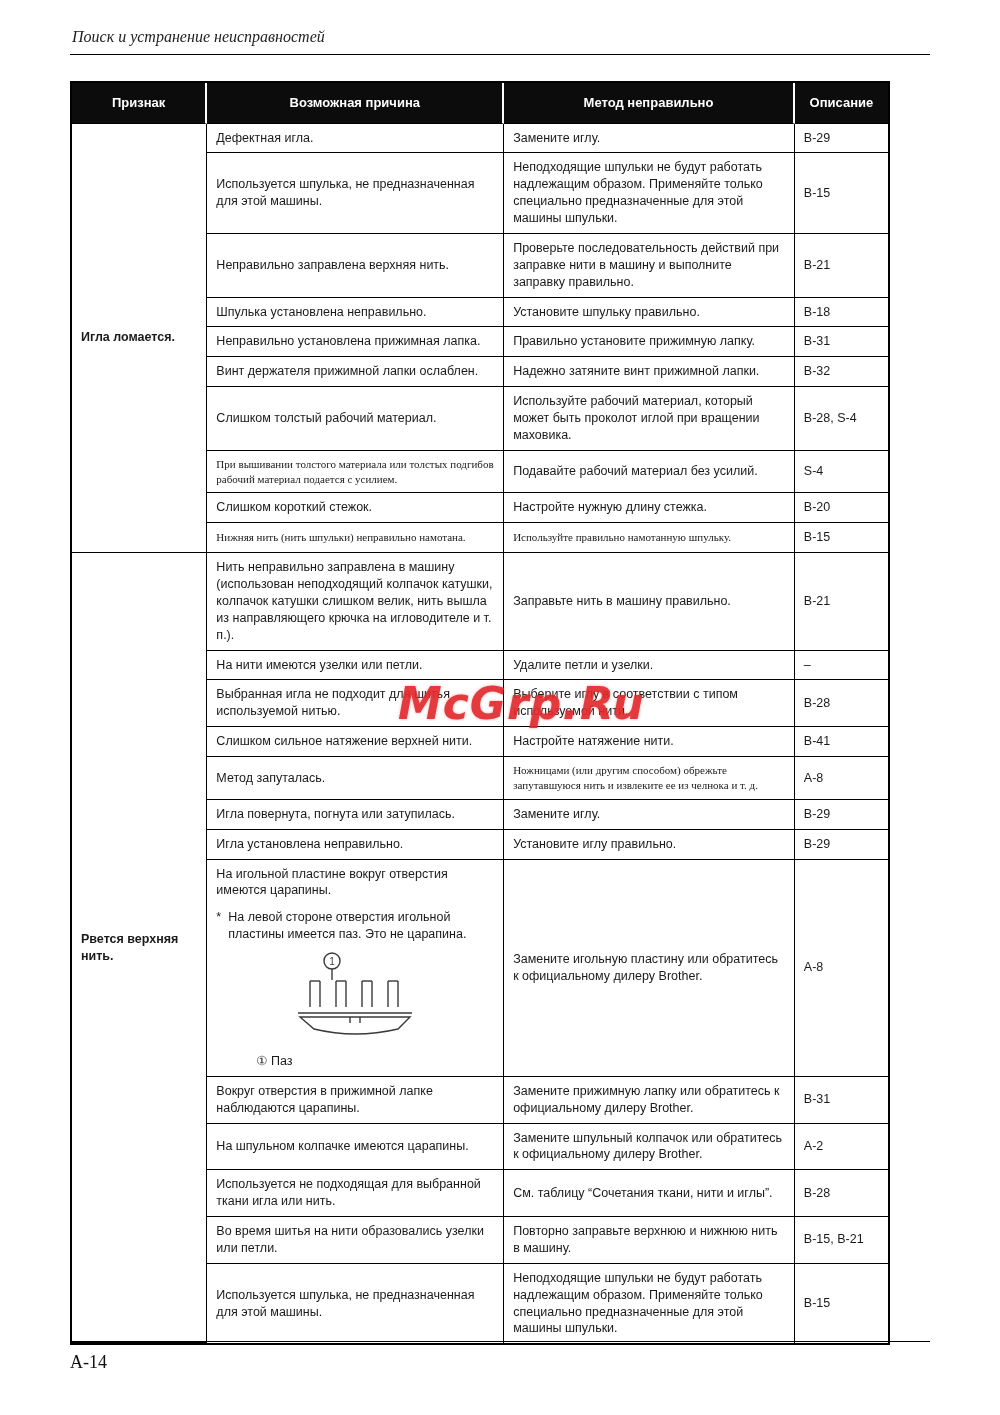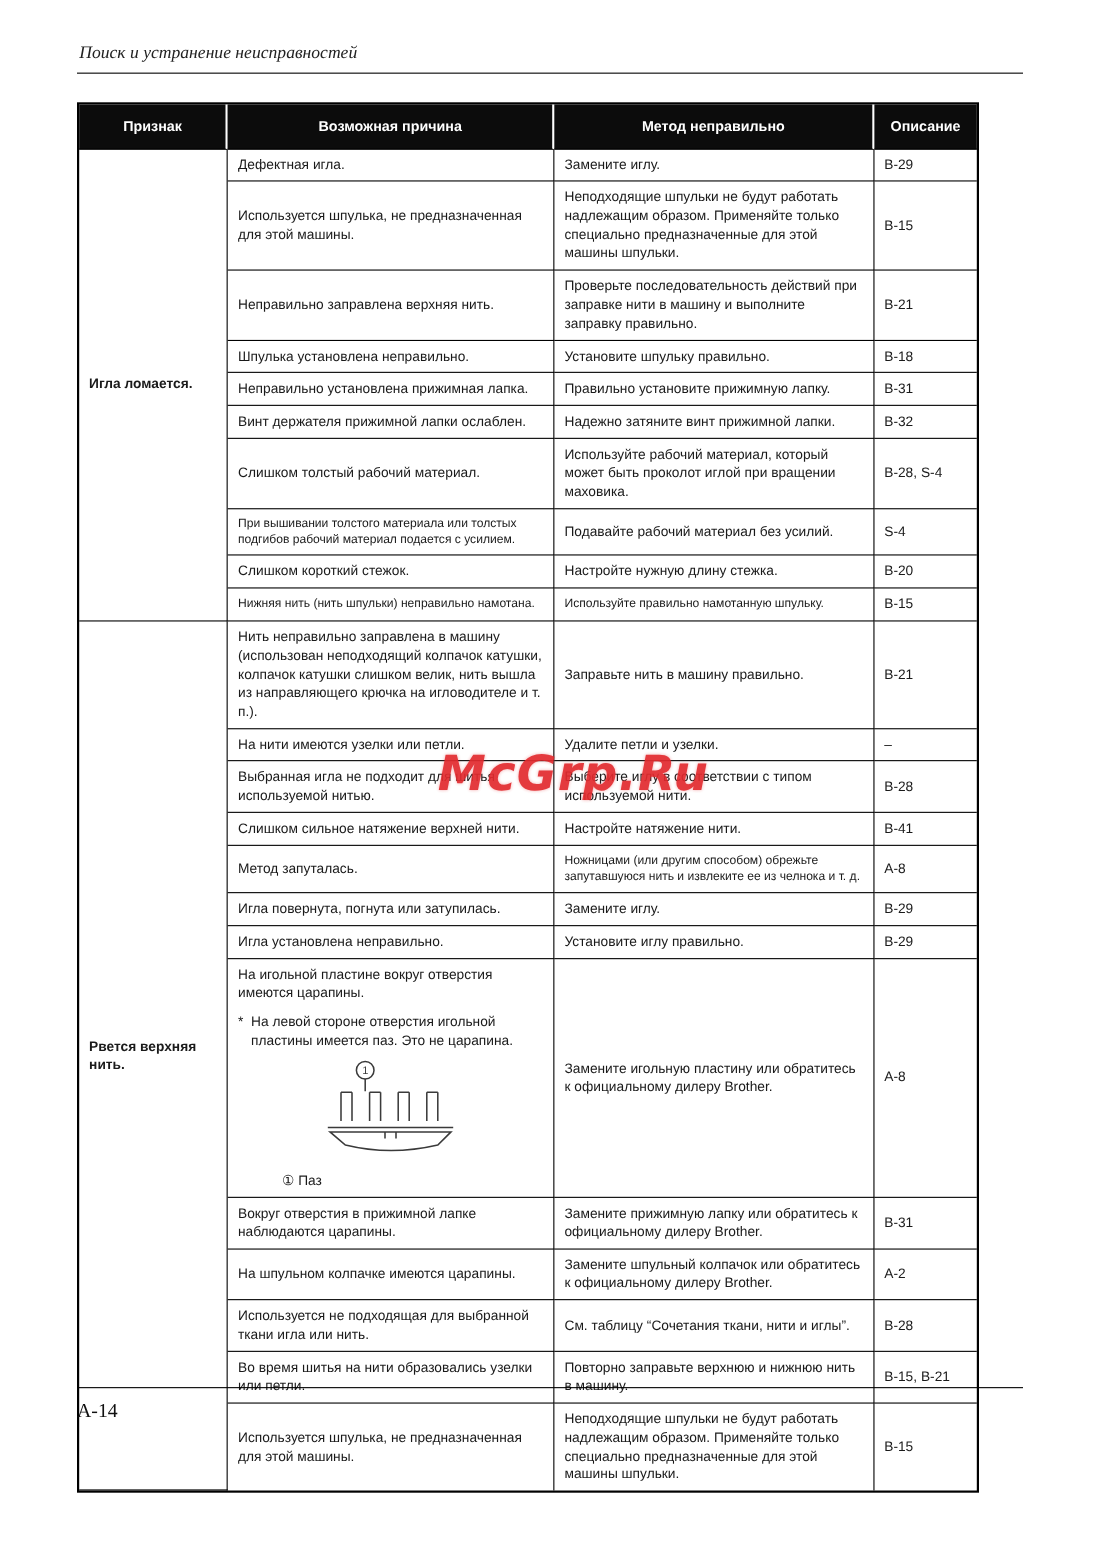--- a/index.html
+++ b/index.html
@@ -5,21 +5,21 @@
   * { box-sizing: border-box; }
   html, body { margin: 0; padding: 0; }
   body { background: #ffffff; }
   .page {
     position: relative;
     width: 1000px;
     height: 1415px;
     background: #ffffff;
     font-family: "Liberation Sans", sans-serif;
     color: #1a1a1a;
-    padding: 40px 70px 0 70px;
+    padding: 28px 70px 0 70px;
     overflow: hidden;
   }
   .header-title {
     font-family: "Liberation Serif", serif;
     font-style: italic;
     font-size: 16px;
     color: #222;
     padding-left: 2px;
   }
   .header-rule {
@@ -50,21 +50,21 @@
     color: #ffffff;
     font-weight: bold;
     text-align: center;
     font-size: 13px;
     padding: 11px 6px;
     border-right: 2px solid #ffffff;
     border-bottom: 1px solid #000;
   }
   thead th:last-child { border-right: none; }
   td.symptom { font-weight: bold; }
-  .small { font-size: 11px; }
+  .small { font-size: 11px; font-family: Liberation Serif, serif; }
   td.cause p { margin: 0; }
   .note { display: flex; gap: 7px; margin-top: 10px; }
   .note .star { flex: 0 0 auto; }
   .diagram { text-align: center; margin-top: 8px; }
   .diagram-caption { margin: 2px 0 0 40px; }
   .watermark {
     position: absolute;
     left: 398px;
     top: 678px;
     font-family: "DejaVu Sans", sans-serif;
@@ -75,21 +75,21 @@
     color: #e22a2e;
     opacity: 0.92;
     text-shadow: 0 0 3px rgba(226, 42, 46, 0.45);
     z-index: 5;
     pointer-events: none;
   }
   .footer {
     position: absolute;
     left: 70px;
     right: 70px;
-    top: 1261px;
+    top: 1341px;
     border-top: 1.5px solid #000;
     padding-top: 10px;
     font-family: "Liberation Serif", serif;
     font-size: 18px;
     color: #111;
   }
 </style>
 </head>
 <body>
 

